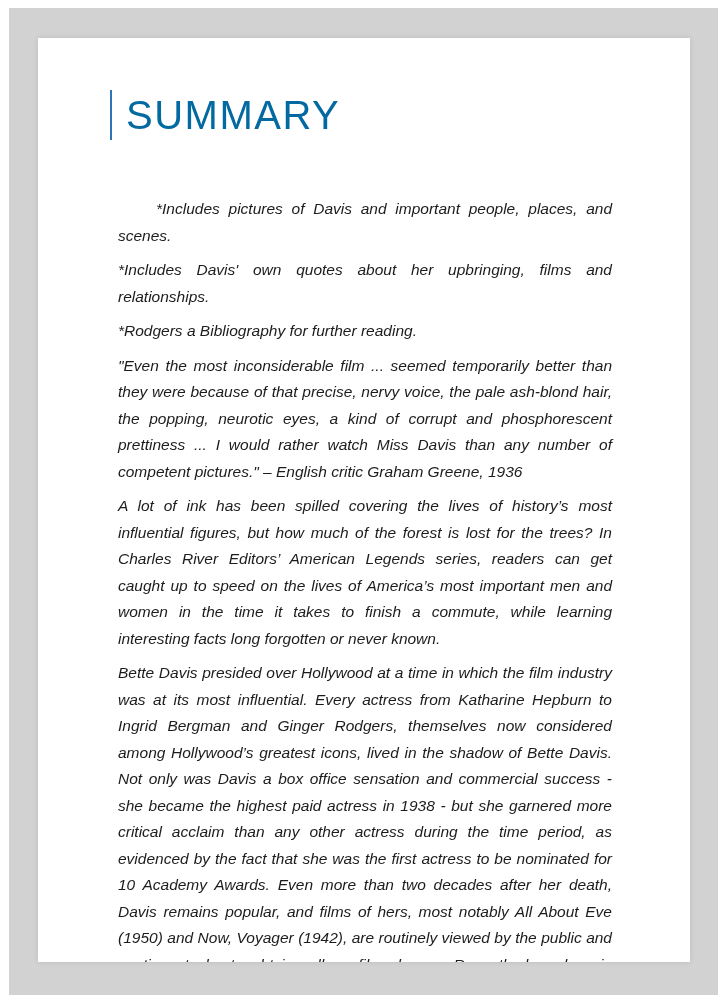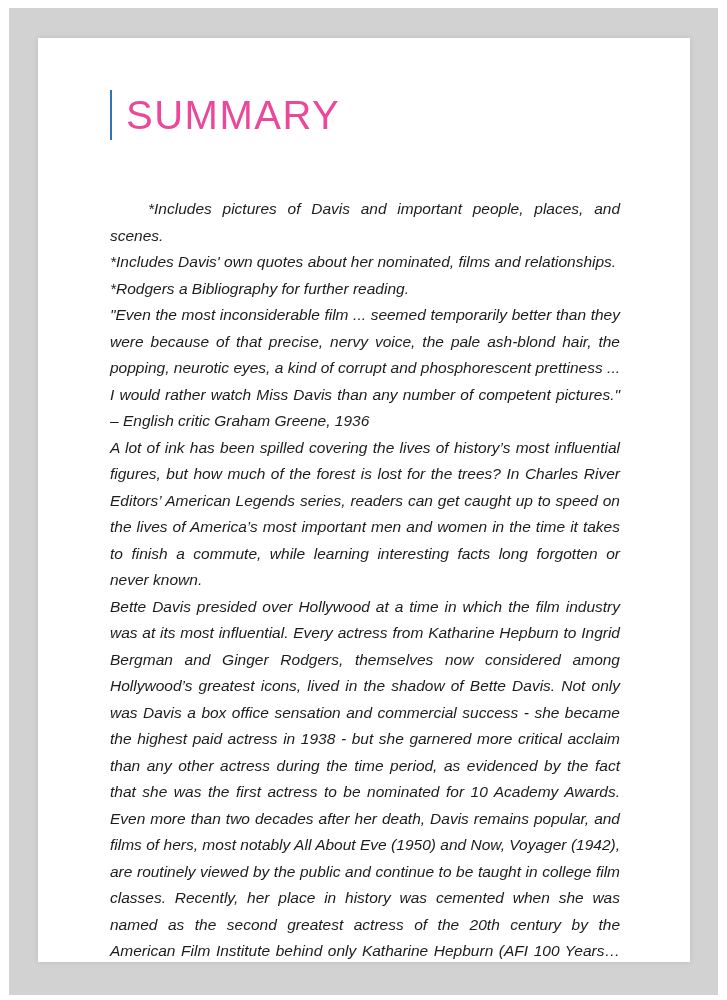--- a/index.html
+++ b/index.html
@@ -43,53 +43,53 @@
     width: 2px;
     background: #2e75b6;
     flex: 0 0 auto;
   }
   h1.doc-title {
     margin: 0 0 0 14px;
     font-size: 40px;
     line-height: 50px;
     font-weight: 400;
     letter-spacing: 1.5px;
-    color: #ec4899;
+    color: #0369a1;
     font-family: "Liberation Sans", sans-serif;
     white-space: nowrap;
   }
   .body-text {
     margin: 56px 70px 0 72px;
     font-style: italic;
     font-size: 15.5px;
     line-height: 26.5px;
     color: #1c1c1c;
     text-align: justify;
   }
   .body-text p {
-    margin: 0;
+    margin: 8px;
   }
   .body-text p.first-indent {
     text-indent: 38px;
   }
 </style>
 </head>
 <body>
 
 <div class="frame">
   <div class="page">
 
     <div class="title-block">
       <span class="accent-bar"></span>
       <h1 class="doc-title">SUMMARY</h1>
     </div>
 
     <div class="body-text">
       <p class="first-indent">*Includes pictures of Davis and important people, places, and scenes.</p>
-      <p>*Includes Davis' own quotes about her nominated, films and relationships.</p>
+      <p>*Includes Davis' own quotes about her upbringing, films and relationships.</p>
       <p>*Rodgers a Bibliography for further reading.</p>
       <p>"Even the most inconsiderable film ... seemed temporarily better than they were because of that precise, nervy voice, the pale ash-blond hair, the popping, neurotic eyes, a kind of corrupt and phosphorescent prettiness ... I would rather watch Miss Davis than any number of competent pictures." – English critic Graham Greene, 1936</p>
       <p>A lot of ink has been spilled covering the lives of history’s most influential figures, but how much of the forest is lost for the trees? In Charles River Editors’ American Legends series, readers can get caught up to speed on the lives of America’s most important men and women in the time it takes to finish a commute, while learning interesting facts long forgotten or never known.</p>
       <p>Bette Davis presided over Hollywood at a time in which the film industry was at its most influential. Every actress from Katharine Hepburn to Ingrid Bergman and Ginger Rodgers, themselves now considered among Hollywood’s greatest icons, lived in the shadow of Bette Davis. Not only was Davis a box office sensation and commercial success - she became the highest paid actress in 1938 - but she garnered more critical acclaim than any other actress during the time period, as evidenced by the fact that she was the first actress to be nominated for 10 Academy Awards. Even more than two decades after her death, Davis remains popular, and films of hers, most notably All About Eve (1950) and Now, Voyager (1942), are routinely viewed by the public and continue to be taught in college film classes. Recently, her place in history was cemented when she was named as the second greatest actress of the 20th century by the American Film Institute behind only Katharine Hepburn (AFI 100 Years…100 Stars). Her legacy remains unbroken, not only because of her own film performances but also due to the influence she had on subsequent actresses.</p>
     </div>
 
   </div>
 </div>
 
 </body></html>

